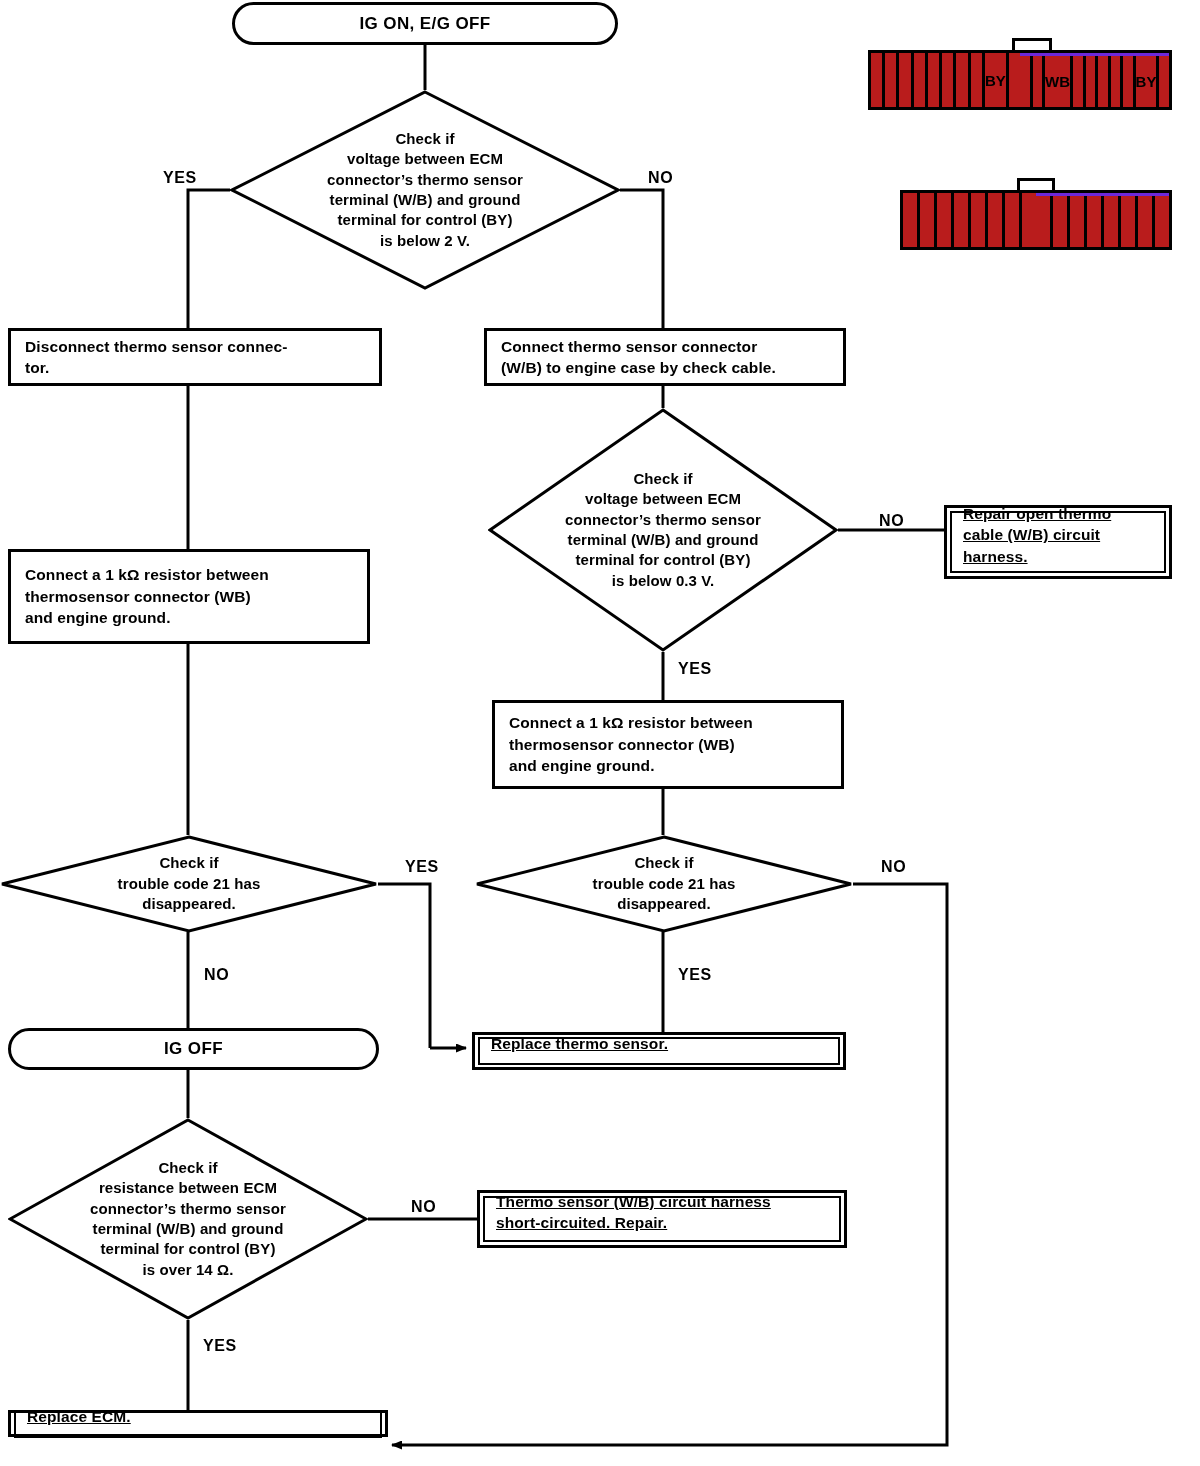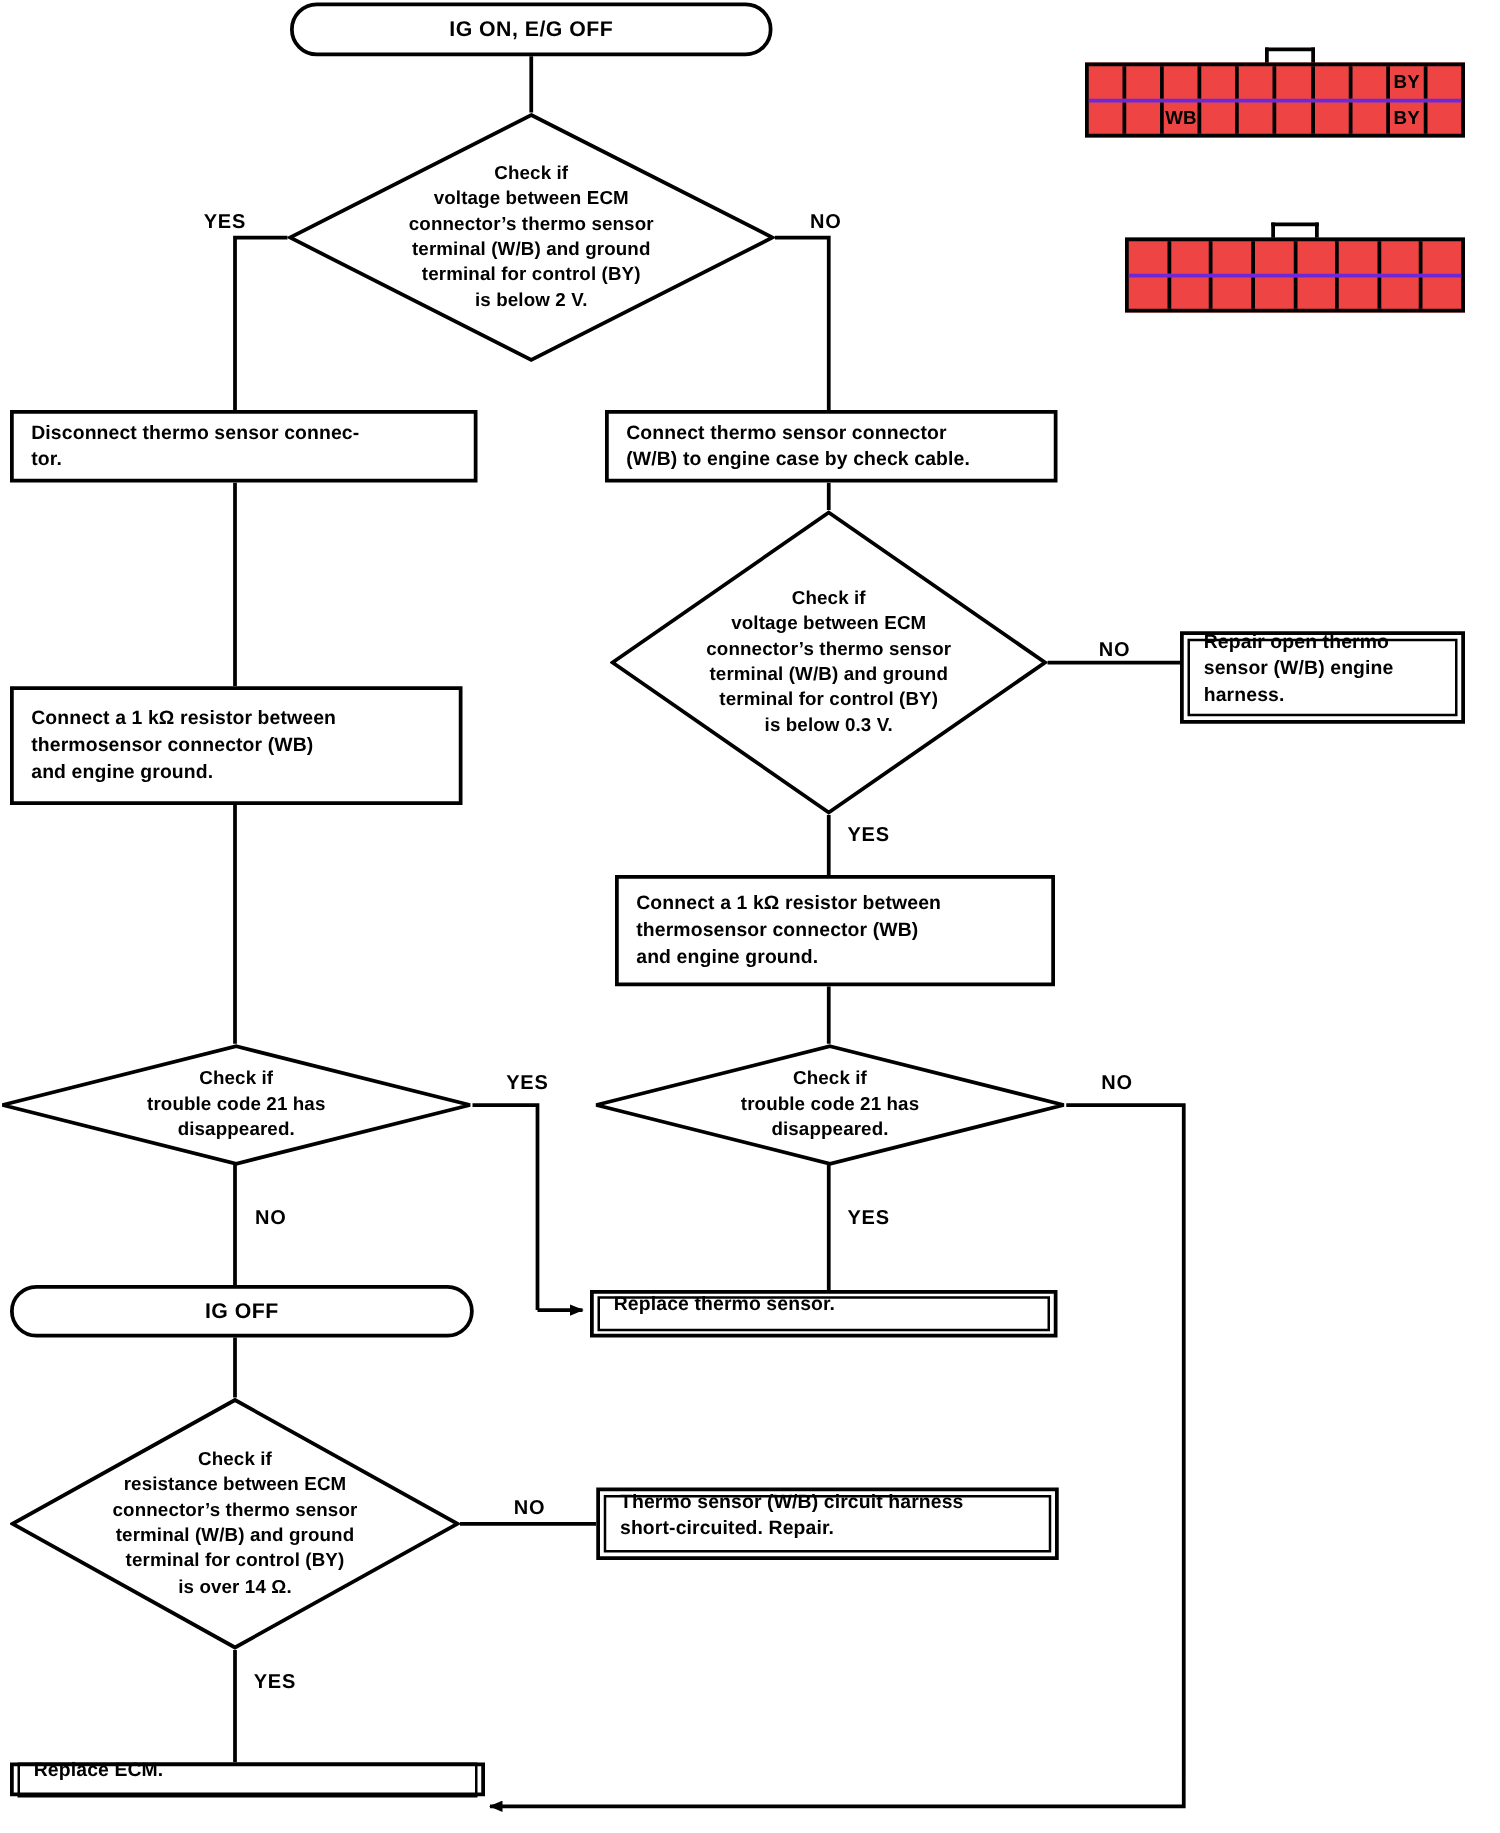--- a/index.html
+++ b/index.html
@@ -65,20 +65,21 @@
     border: 2px solid #000;
     width: 100%;
     height: 100%;
     box-sizing: border-box;
     display: flex;
     align-items: center;
     font-size: 15.5px;
     line-height: 1.38;
     text-align: left;
     padding: 5px 8px 19px 11px;
+    text-decoration: underline;
   }
   
   .decision {
     background: transparent;
     border: none;
   }
   .decision .dtext {
     position: relative;
     z-index: 2;
     font-size: 15px;
@@ -108,24 +109,24 @@
   .conn-tab {
     position: absolute;
     border: 3px solid #000;
     border-bottom: none;
     background: #fff;
     box-sizing: border-box;
   }
   .conn-grid {
     position: absolute;
     border: 3px solid #000;
-    background: #ef4444;
-    box-sizing: border-box;
-    display: flex;
-    flex-direction: column;
+    background: #b91c1c;
+    box-sizing: border-box;
+    display: flex;
+    flex-direction: row;
   }
   .conn-row {
     display: flex;
     flex: 1 1 0;
   }
   .conn-row + .conn-row {
     border-top: 3px solid #6d28d9;
   }
   .conn-cell {
     flex: 1 1 0;
@@ -235,21 +236,21 @@
       <div>is below 0.3 V.</div>
     </div>
   </div>
   <div class="branch-label" style="left:879px; top:512px;">NO</div>
   <div class="branch-label" style="left:678px; top:660px;">YES</div>
 
   <div class="node result" style="left:944px; top:505px; width:228px; height:74px;">
     <div class="inner">
       <div>
         <div>Repair open thermo</div>
-        <div>sensor (W/B) engine</div>
+        <div>cable (W/B) circuit</div>
         <div>harness.</div>
       </div>
     </div>
   </div>
 
   <div class="node process" style="left:8px; top:549px; width:362px; height:95px;">
     <div>
       <div>Connect a 1 kΩ resistor between</div>
       <div>thermosensor connector (WB)</div>
       <div>and engine ground.</div>

